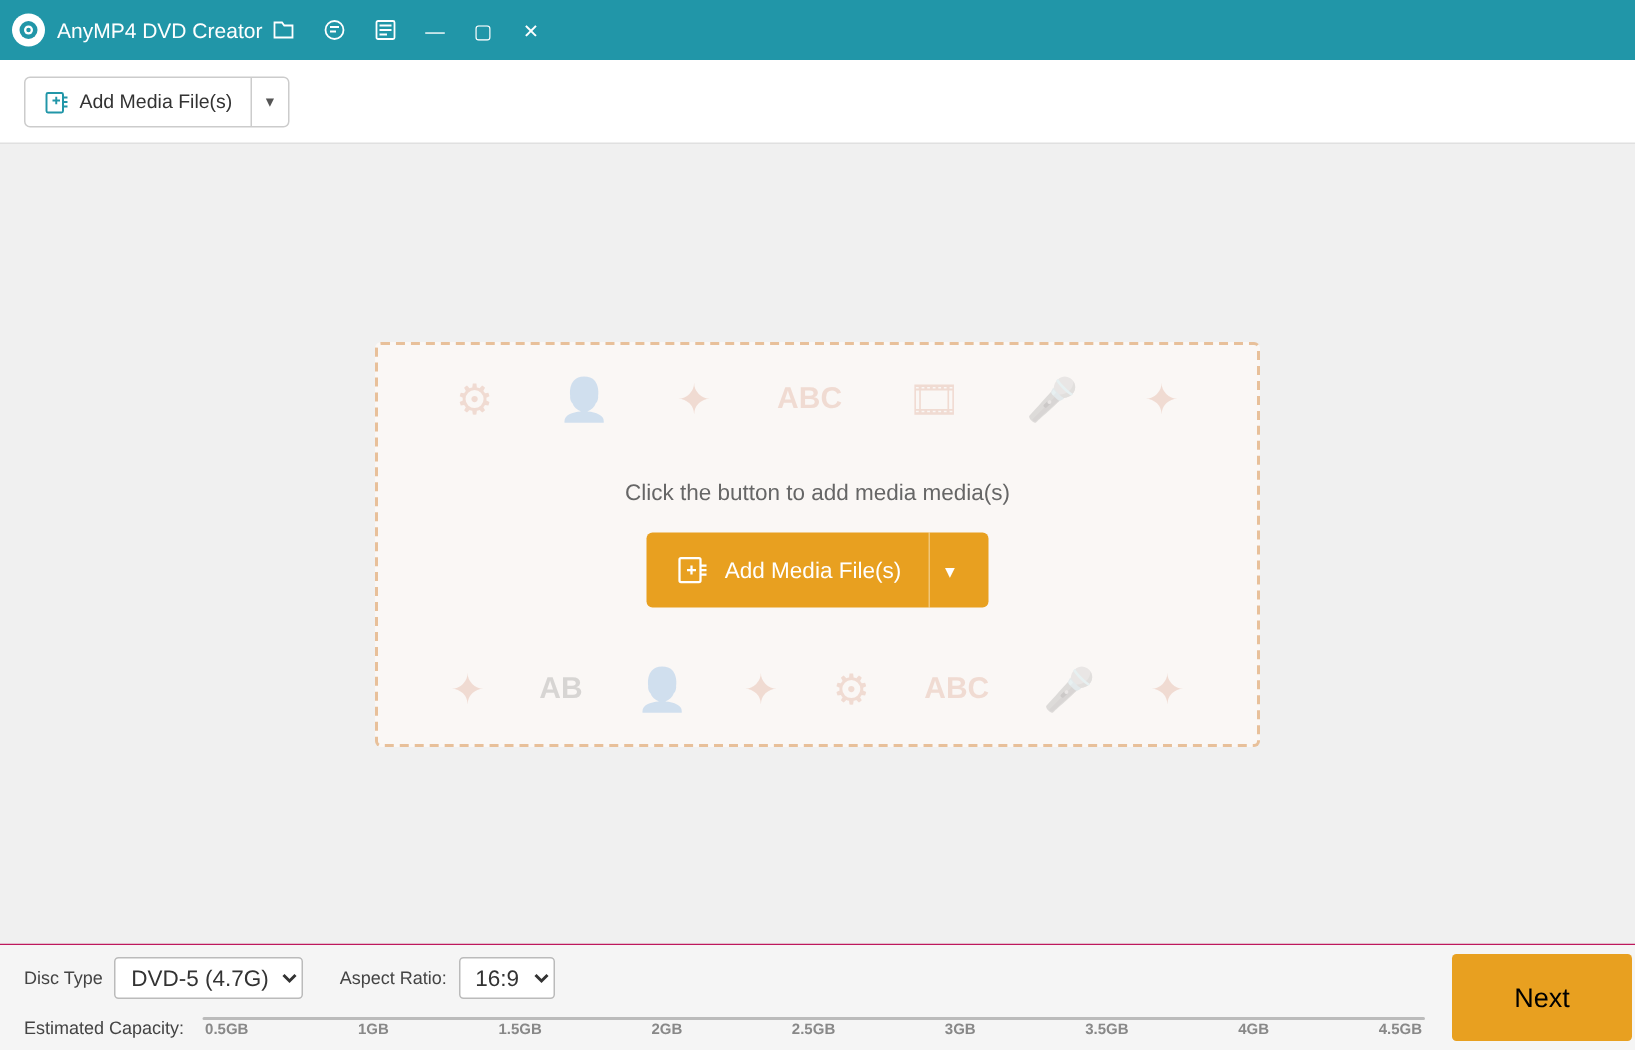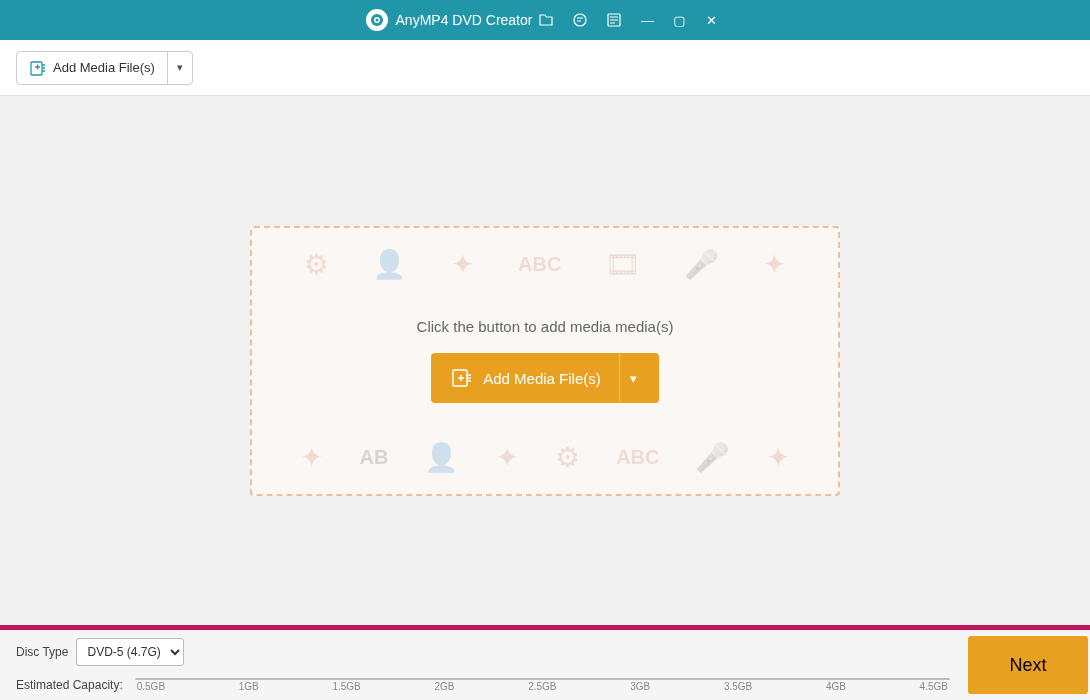--- a/index.html
+++ b/index.html
@@ -13,21 +13,21 @@
       display: flex;
       flex-direction: column;
     }
 
     
     .titlebar {
       background: #2196a8;
       height: 40px;
       display: flex;
       align-items: center;
-      justify-content: center;
+      justify-content: flex-start;
       padding: 6px 8px;
       flex-shrink: 0;
     }
     .titlebar-left {
       display: flex;
       align-items: center;
       gap: 8px;
       color: white;
       font-size: 14px;
       font-weight: 500;
@@ -193,21 +193,21 @@
       justify-content: center;
       font-size: 13px;
       border-left: 1px solid rgba(255,255,255,0.4);
       margin-left: 8px;
       padding-left: 8px;
     }
 
     
     .bottom-bar {
       background: #f5f5f5;
-      border-top: 5px solid #be185d;
+      border-top: 1px solid #be185d;
       flex-shrink: 0;
       display: flex;
       flex-direction: column;
     }
 
     .bottom-controls {
       display: flex;
       align-items: center;
       padding: 8px 16px;
       gap: 24px;
@@ -223,21 +223,21 @@
       font-size: 12px;
       color: #444;
       white-space: nowrap;
     }
 
     select.control-select {
       height: 28px;
       border: 1px solid #bbb;
       border-radius: 3px;
       background: white;
-      font-size: 12px;
+      font-size: 15px;
       color: #333;
       padding: 0 6px;
       cursor: pointer;
       appearance: auto;
     }
 
     .capacity-row {
       display: flex;
       align-items: center;
       padding: 4px 16px 8px;
@@ -411,24 +411,31 @@
       <div class="bottom-controls">
         <div class="control-group">
           <span class="control-label">Disc Type</span>
           <select class="control-select">
             <option>DVD-5 (4.7G)</option>
             <option>DVD-9 (8.5G)</option>
             <option>BD-25 (25G)</option>
             <option>BD-50 (50G)</option>
           </select>
         </div>
+        <div class="control-group">
+          <span class="control-label">Aspect Ratio:</span>
+          <select class="control-select">
+            <option>16:9</option>
+            <option>4:3</option>
+          </select>
+        </div>
       </div>
       <div class="capacity-row">
         <span class="capacity-label">Estimated Capacity:</span>
-        <div style="flex:1; display:flex; flex-direction:column;">
+        <div style="flex:1; display:flex; flex-direction:column;font-weight:bold;">
           <div class="capacity-bar-container">
             <div class="capacity-bar-ticks">
               <div class="capacity-tick"></div>
               <div class="capacity-tick"></div>
               <div class="capacity-tick"></div>
               <div class="capacity-tick"></div>
               <div class="capacity-tick"></div>
               <div class="capacity-tick"></div>
               <div class="capacity-tick"></div>
               <div class="capacity-tick"></div>

